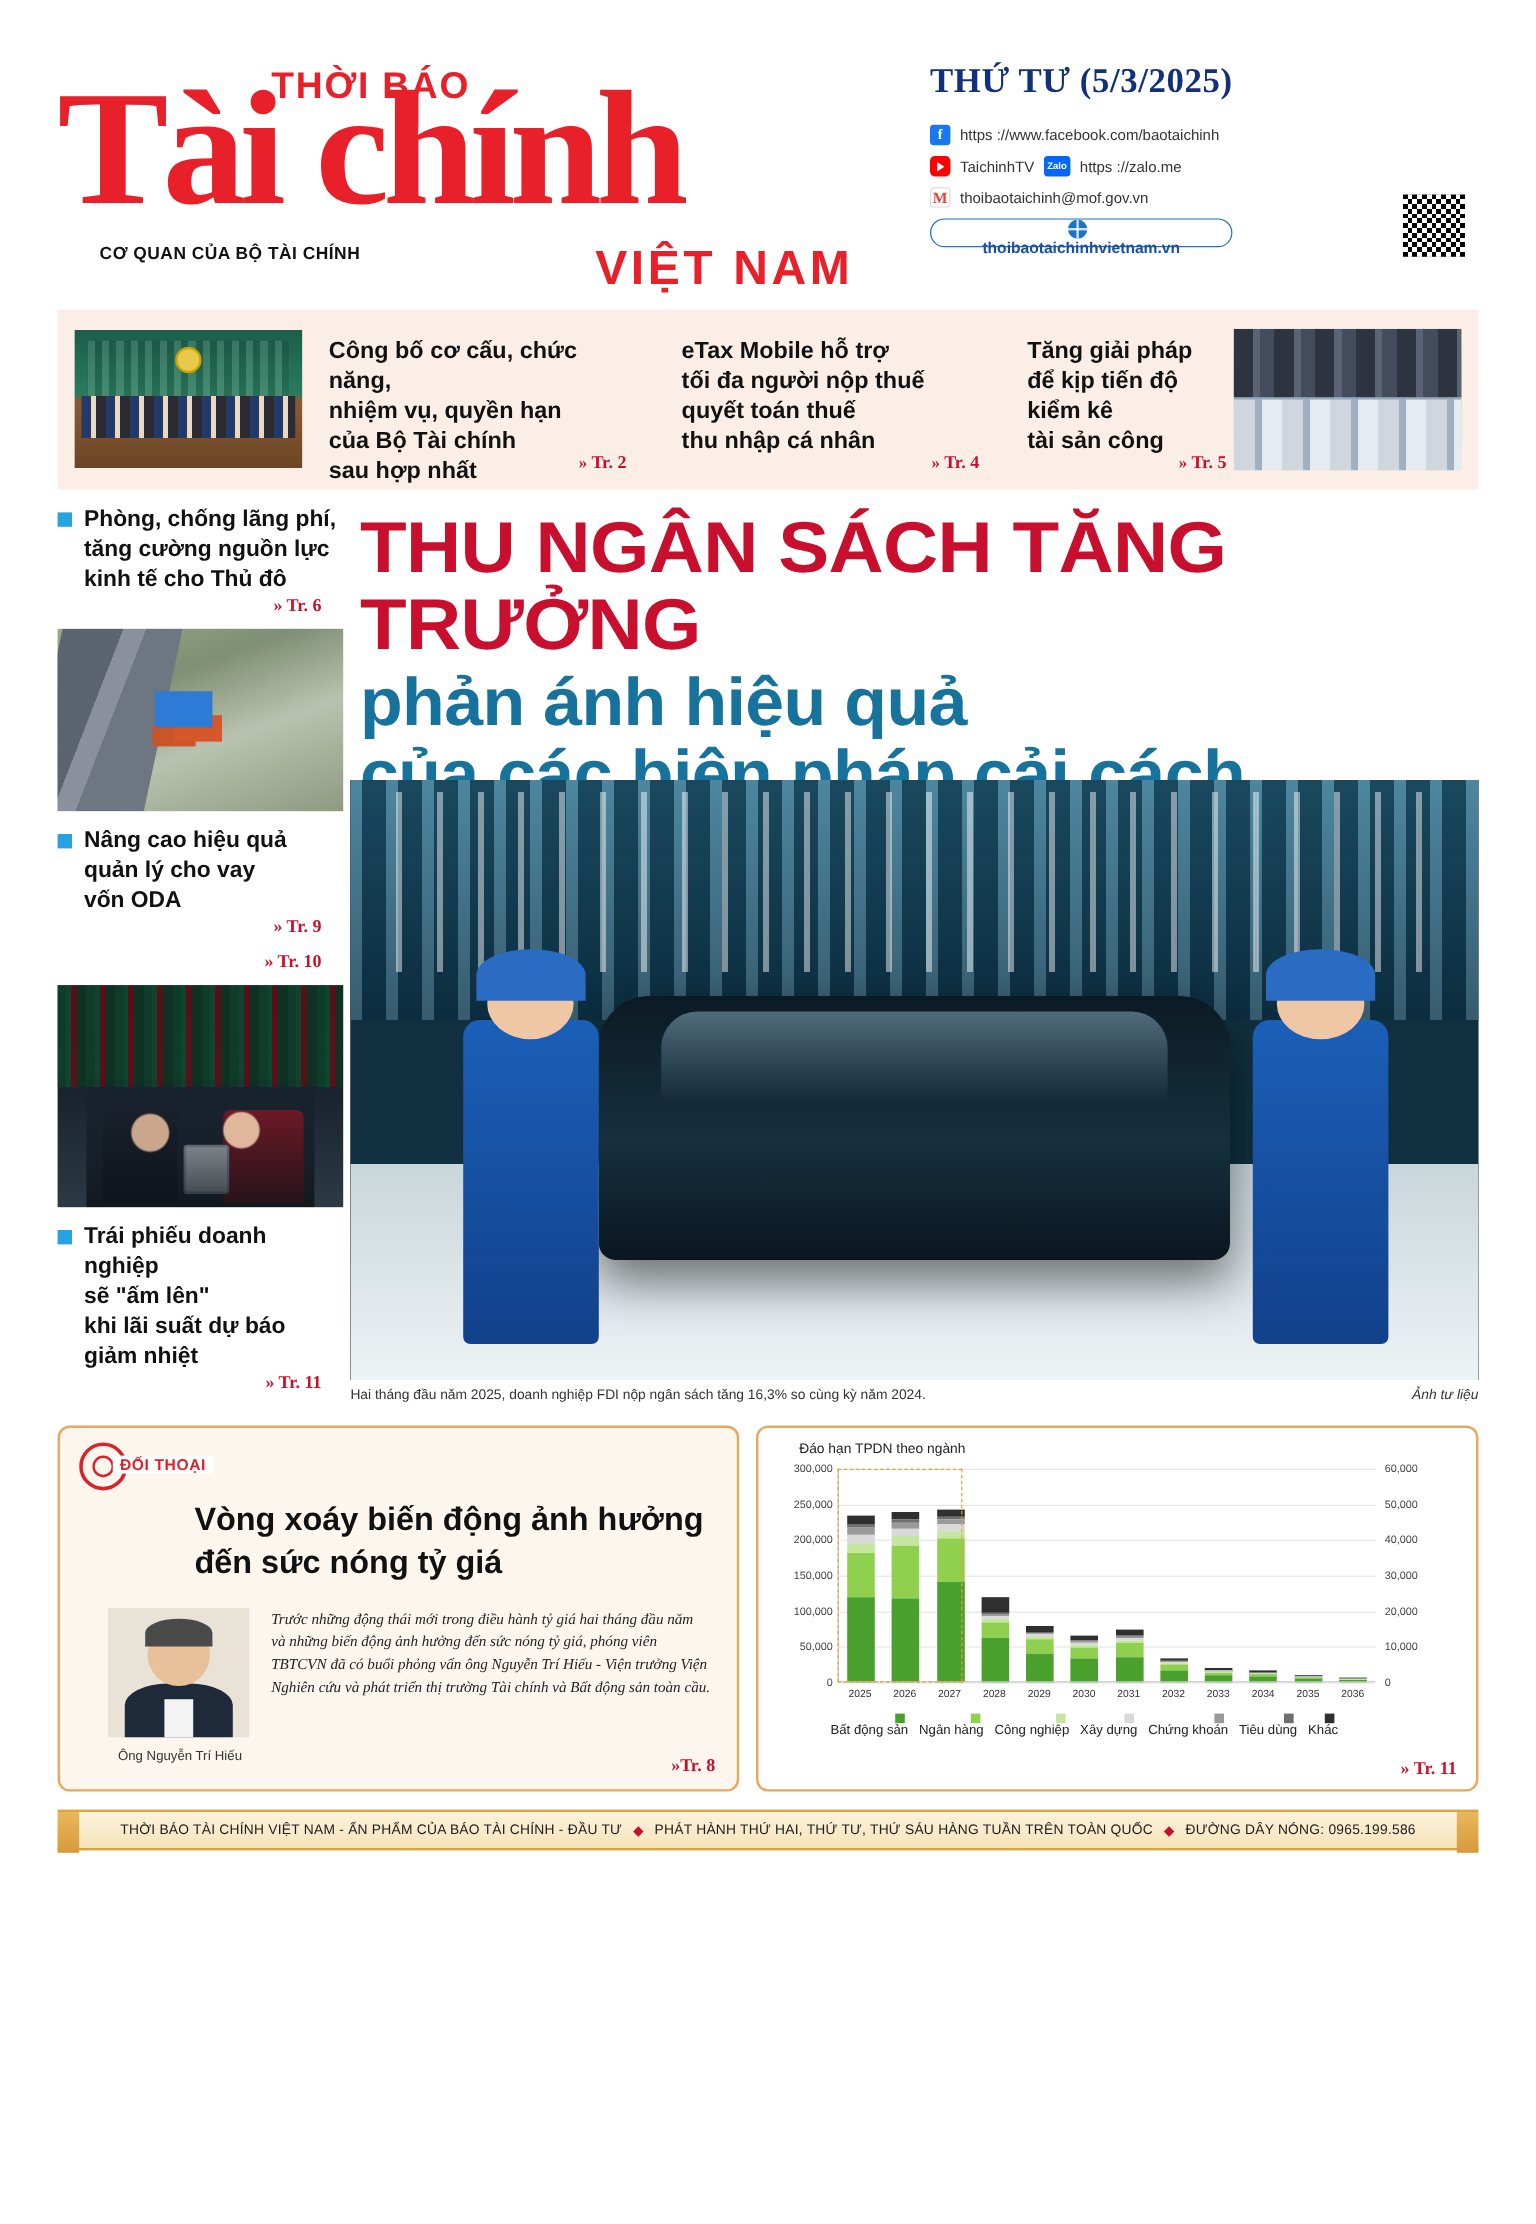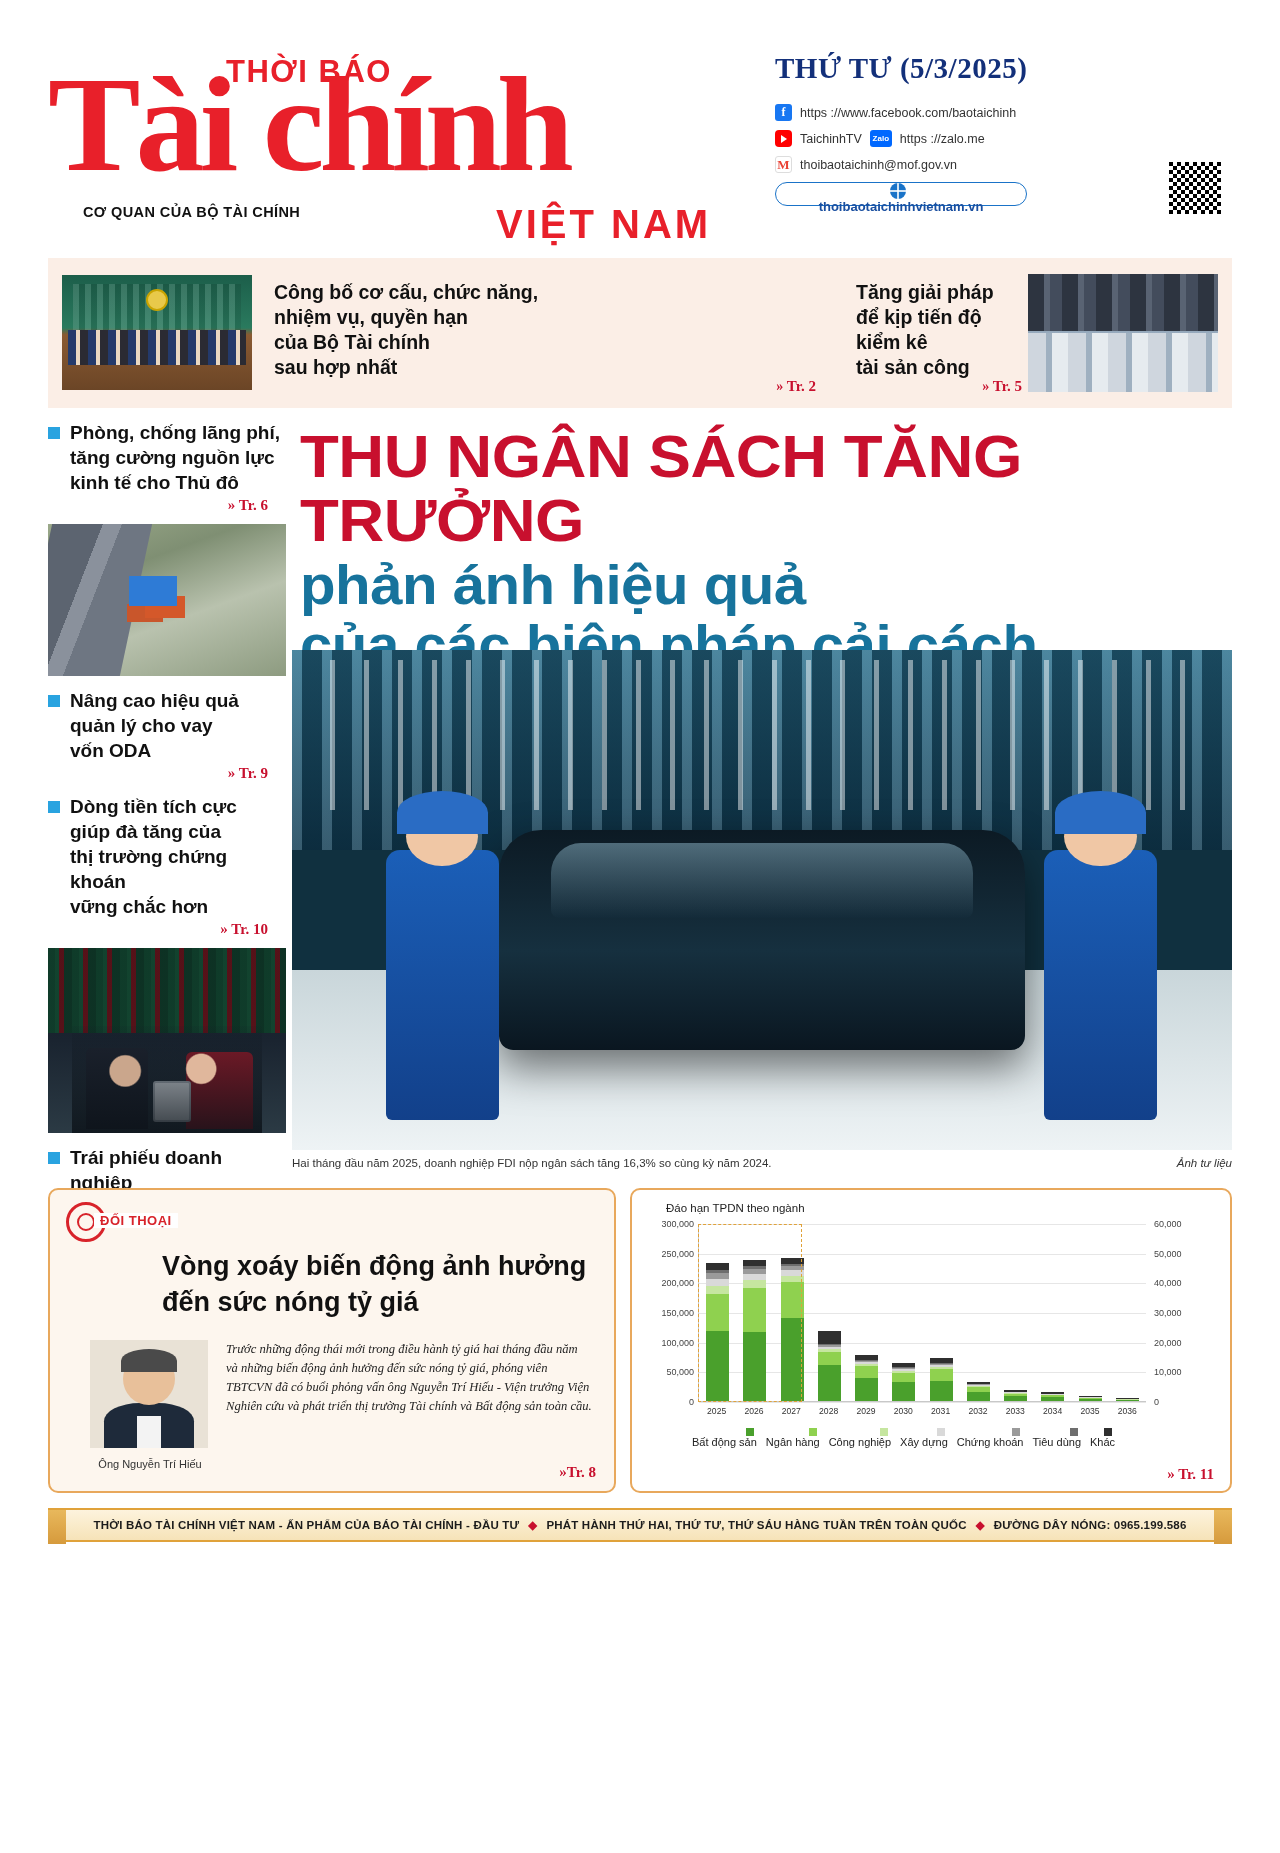--- a/index.html
+++ b/index.html
@@ -236,21 +236,21 @@
   .lg i { width:8px; height:8px; display:inline-block; margin-right:3px; }
   .chart-tr { position:absolute; right:16px; bottom:8px; color:#c8102e; font-size:15px;
               font-family:"Liberation Serif",serif; font-weight:bold; }
 
   
   .footer {
     position:absolute; left:48px; top:1508px; width:1184px; height:34px;
     background:linear-gradient(180deg,#fdf3dd 0%,#f6e3b8 100%);
     border-top:2px solid #e0a23a; border-bottom:2px solid #e0a23a;
     display:flex; align-items:center; justify-content:center;
-    font-size:11.5px; font-weight:bold; color:#1c1c1c; letter-spacing:.2px;
+    font-size:11.5px; font-weight:normal; color:#1c1c1c; letter-spacing:.2px;
   }
   .footer .dot { color:#c8102e; margin:0 9px; }
   .f-cap { position:absolute; width:18px; height:34px; top:0;
            background:linear-gradient(180deg,#e8b85c,#d69a3c); }
   .f-cap.l { left:0; } .f-cap.r { right:0; }
 </style>
 </head>
 <body>
 
 <div class="page">
@@ -297,20 +297,27 @@
           <div class="ce-seal"></div>
         </div>
     </div>
     <div class="strip-col">
       <div class="strip-h" style="white-space:pre-line">Công bố cơ cấu, chức năng,
 nhiệm vụ, quyền hạn
 của Bộ Tài chính
 sau hợp nhất</div>
       <div class="strip-tr"><span class="ch">»</span> <span>Tr. 2</span></div>
     </div>
+    <div class="strip-col">
+      <div class="strip-h" style="white-space:pre-line">eTax Mobile hỗ trợ
+tối đa người nộp thuế
+quyết toán thuế
+thu nhập cá nhân</div>
+      <div class="strip-tr"><span class="ch">»</span> <span>Tr. 4</span></div>
+    </div>
     <div class="strip-col" style="flex:0 0 188px;padding-left:16px;">
       <div class="strip-h" style="white-space:pre-line">Tăng giải pháp
 để kịp tiến độ
 kiểm kê
 tài sản công</div>
       <div class="strip-tr" style="right:6px;"><span class="ch">»</span> <span>Tr. 5</span></div>
     </div>
     <div class="strip-img2">
         <div class="img-assets"></div>
       </div>
@@ -330,26 +337,20 @@
     <div class="side-item">
       <div class="side-h">
         <span class="bullet"></span><span style="white-space:pre-line">Nâng cao hiệu quả
 quản lý cho vay
 vốn ODA</span>
       </div>
       <div class="side-tr">» <span>Tr. 9</span></div>
     </div>
 
     <div class="side-item" style="margin-top:12px;">
-      <div class="side-h">
-        <span class="bullet"></span><span style="white-space:pre-line">Dòng tiền tích cực
-giúp đà tăng của
-thị trường chứng khoán
-vững chắc hơn</span>
-      </div>
       <div class="side-tr">» <span>Tr. 10</span></div>
     </div>
     <div class="side-img img-trade">
       <div class="tr-dark"></div>
         <div class="tr-red"></div>
         <div class="tr-mon"></div>
     </div>
 
     <div class="side-item">
       <div class="side-h">

